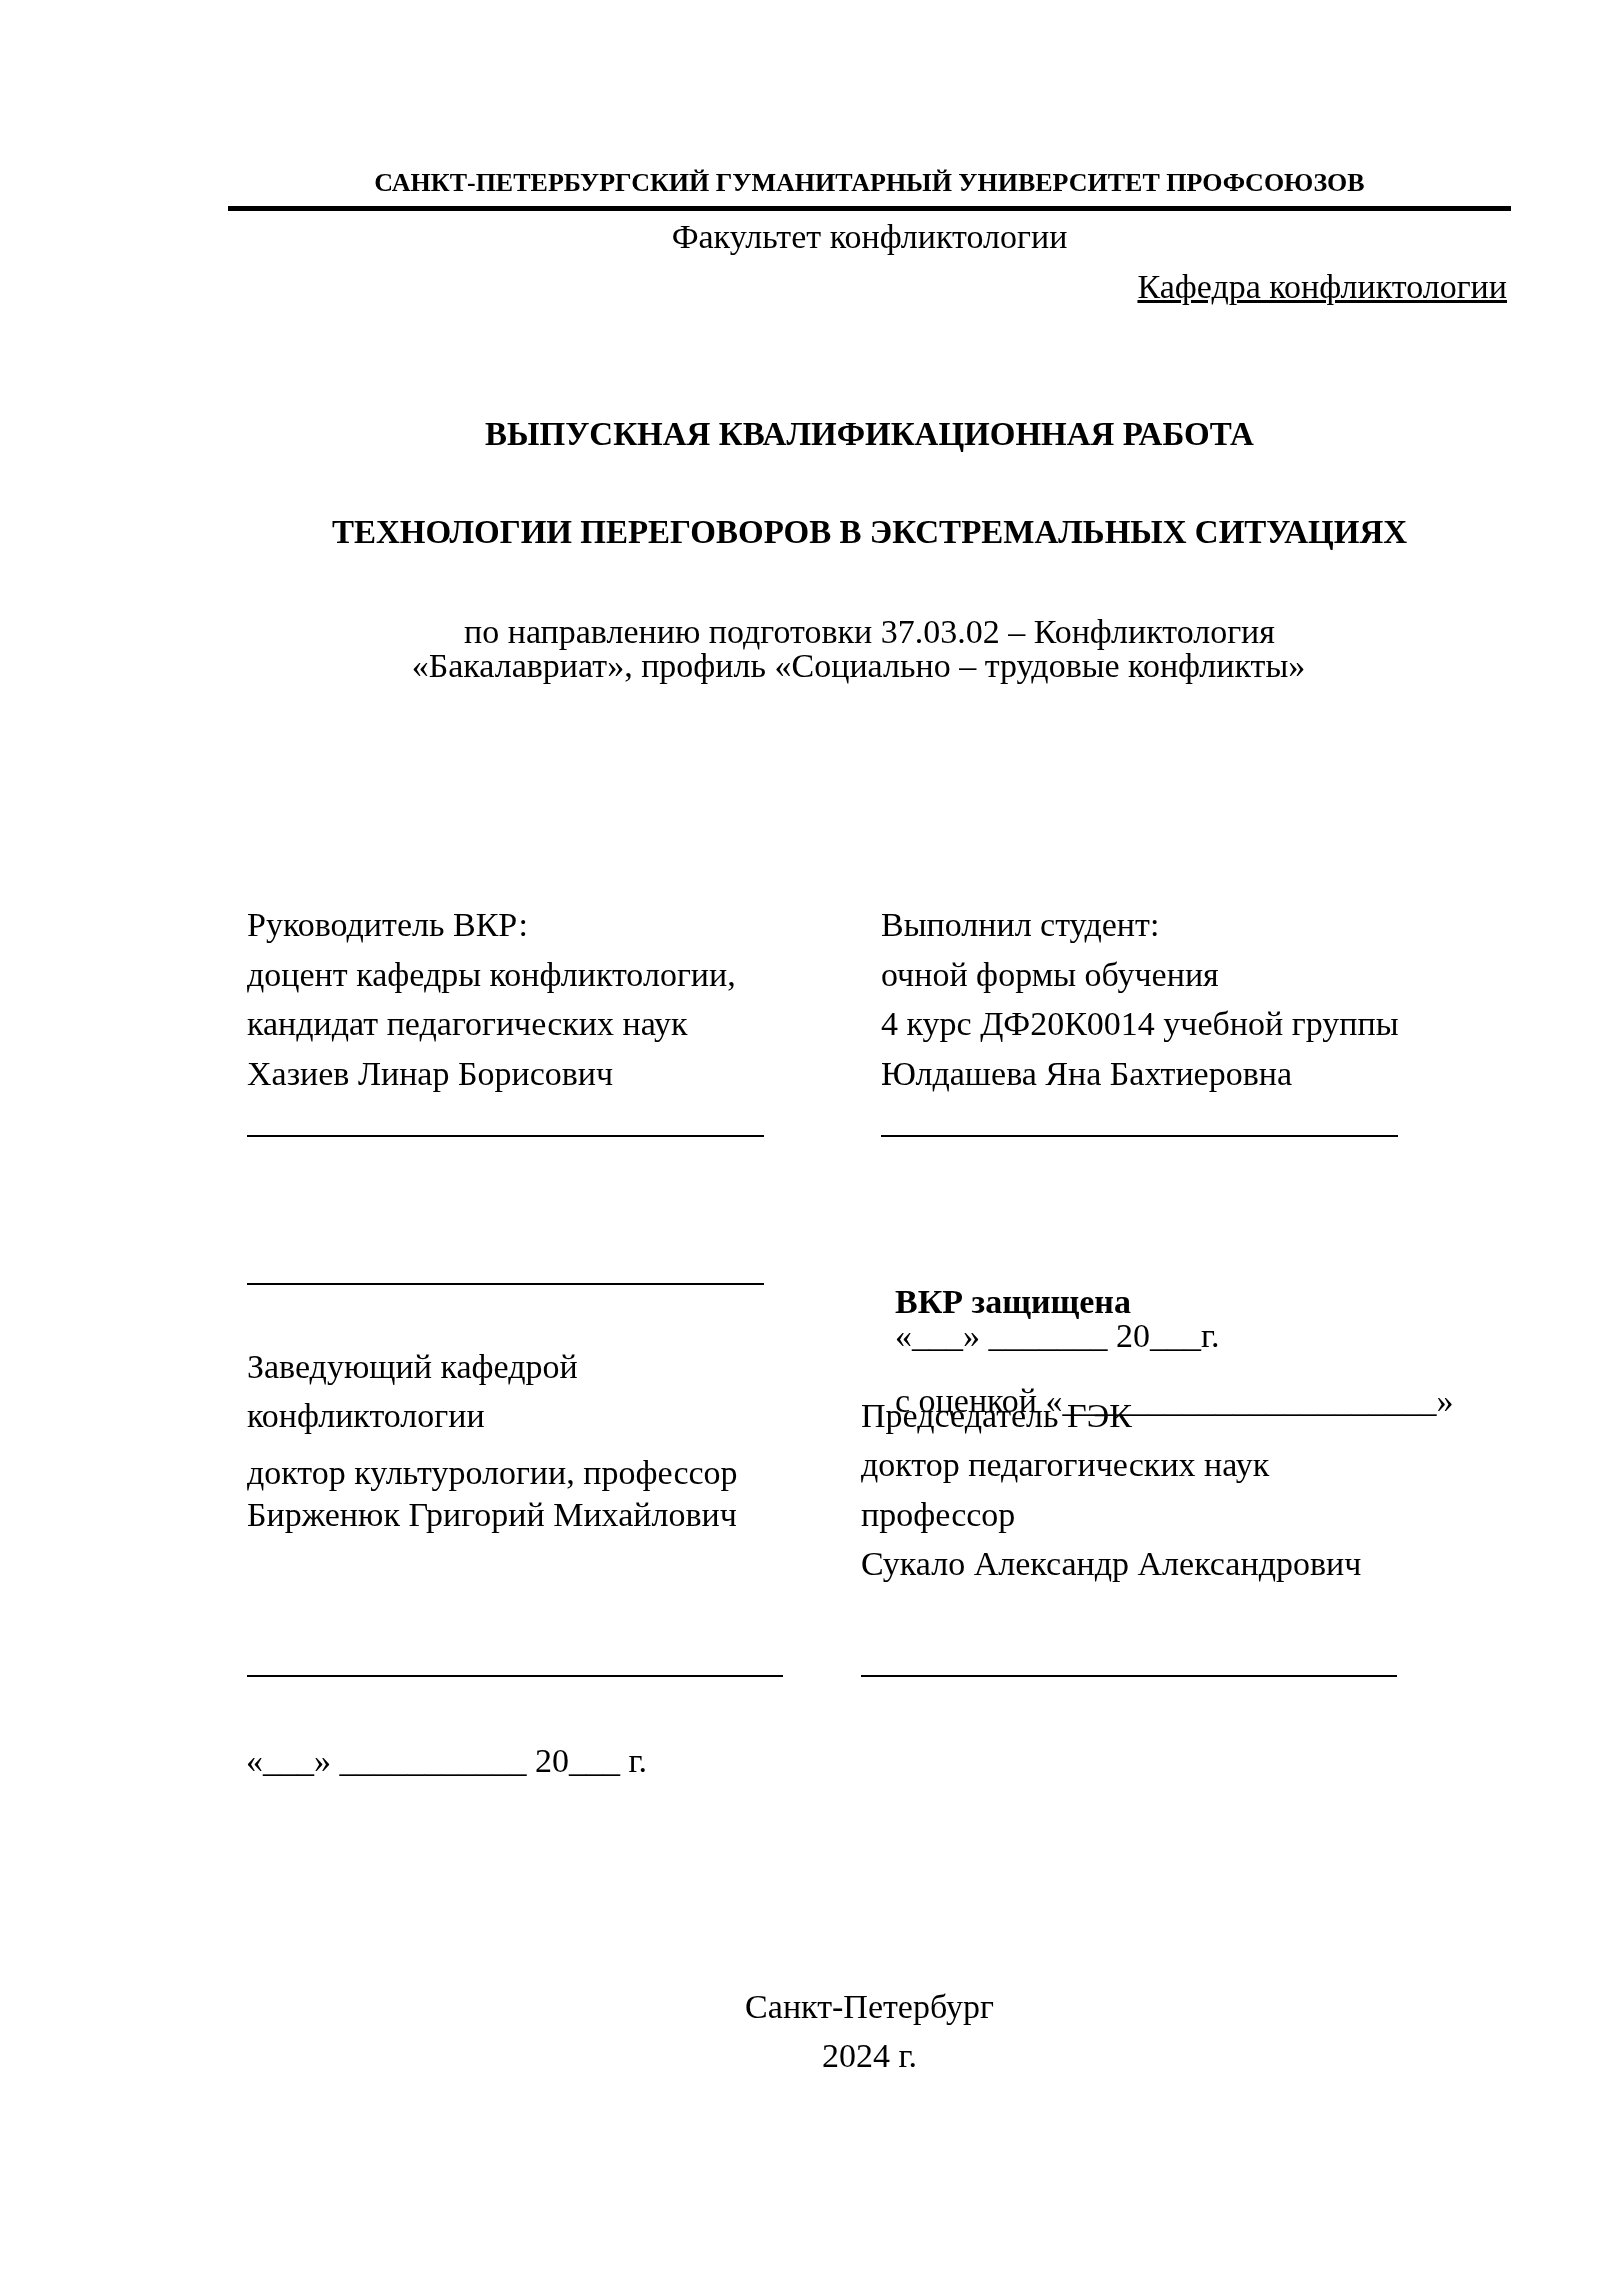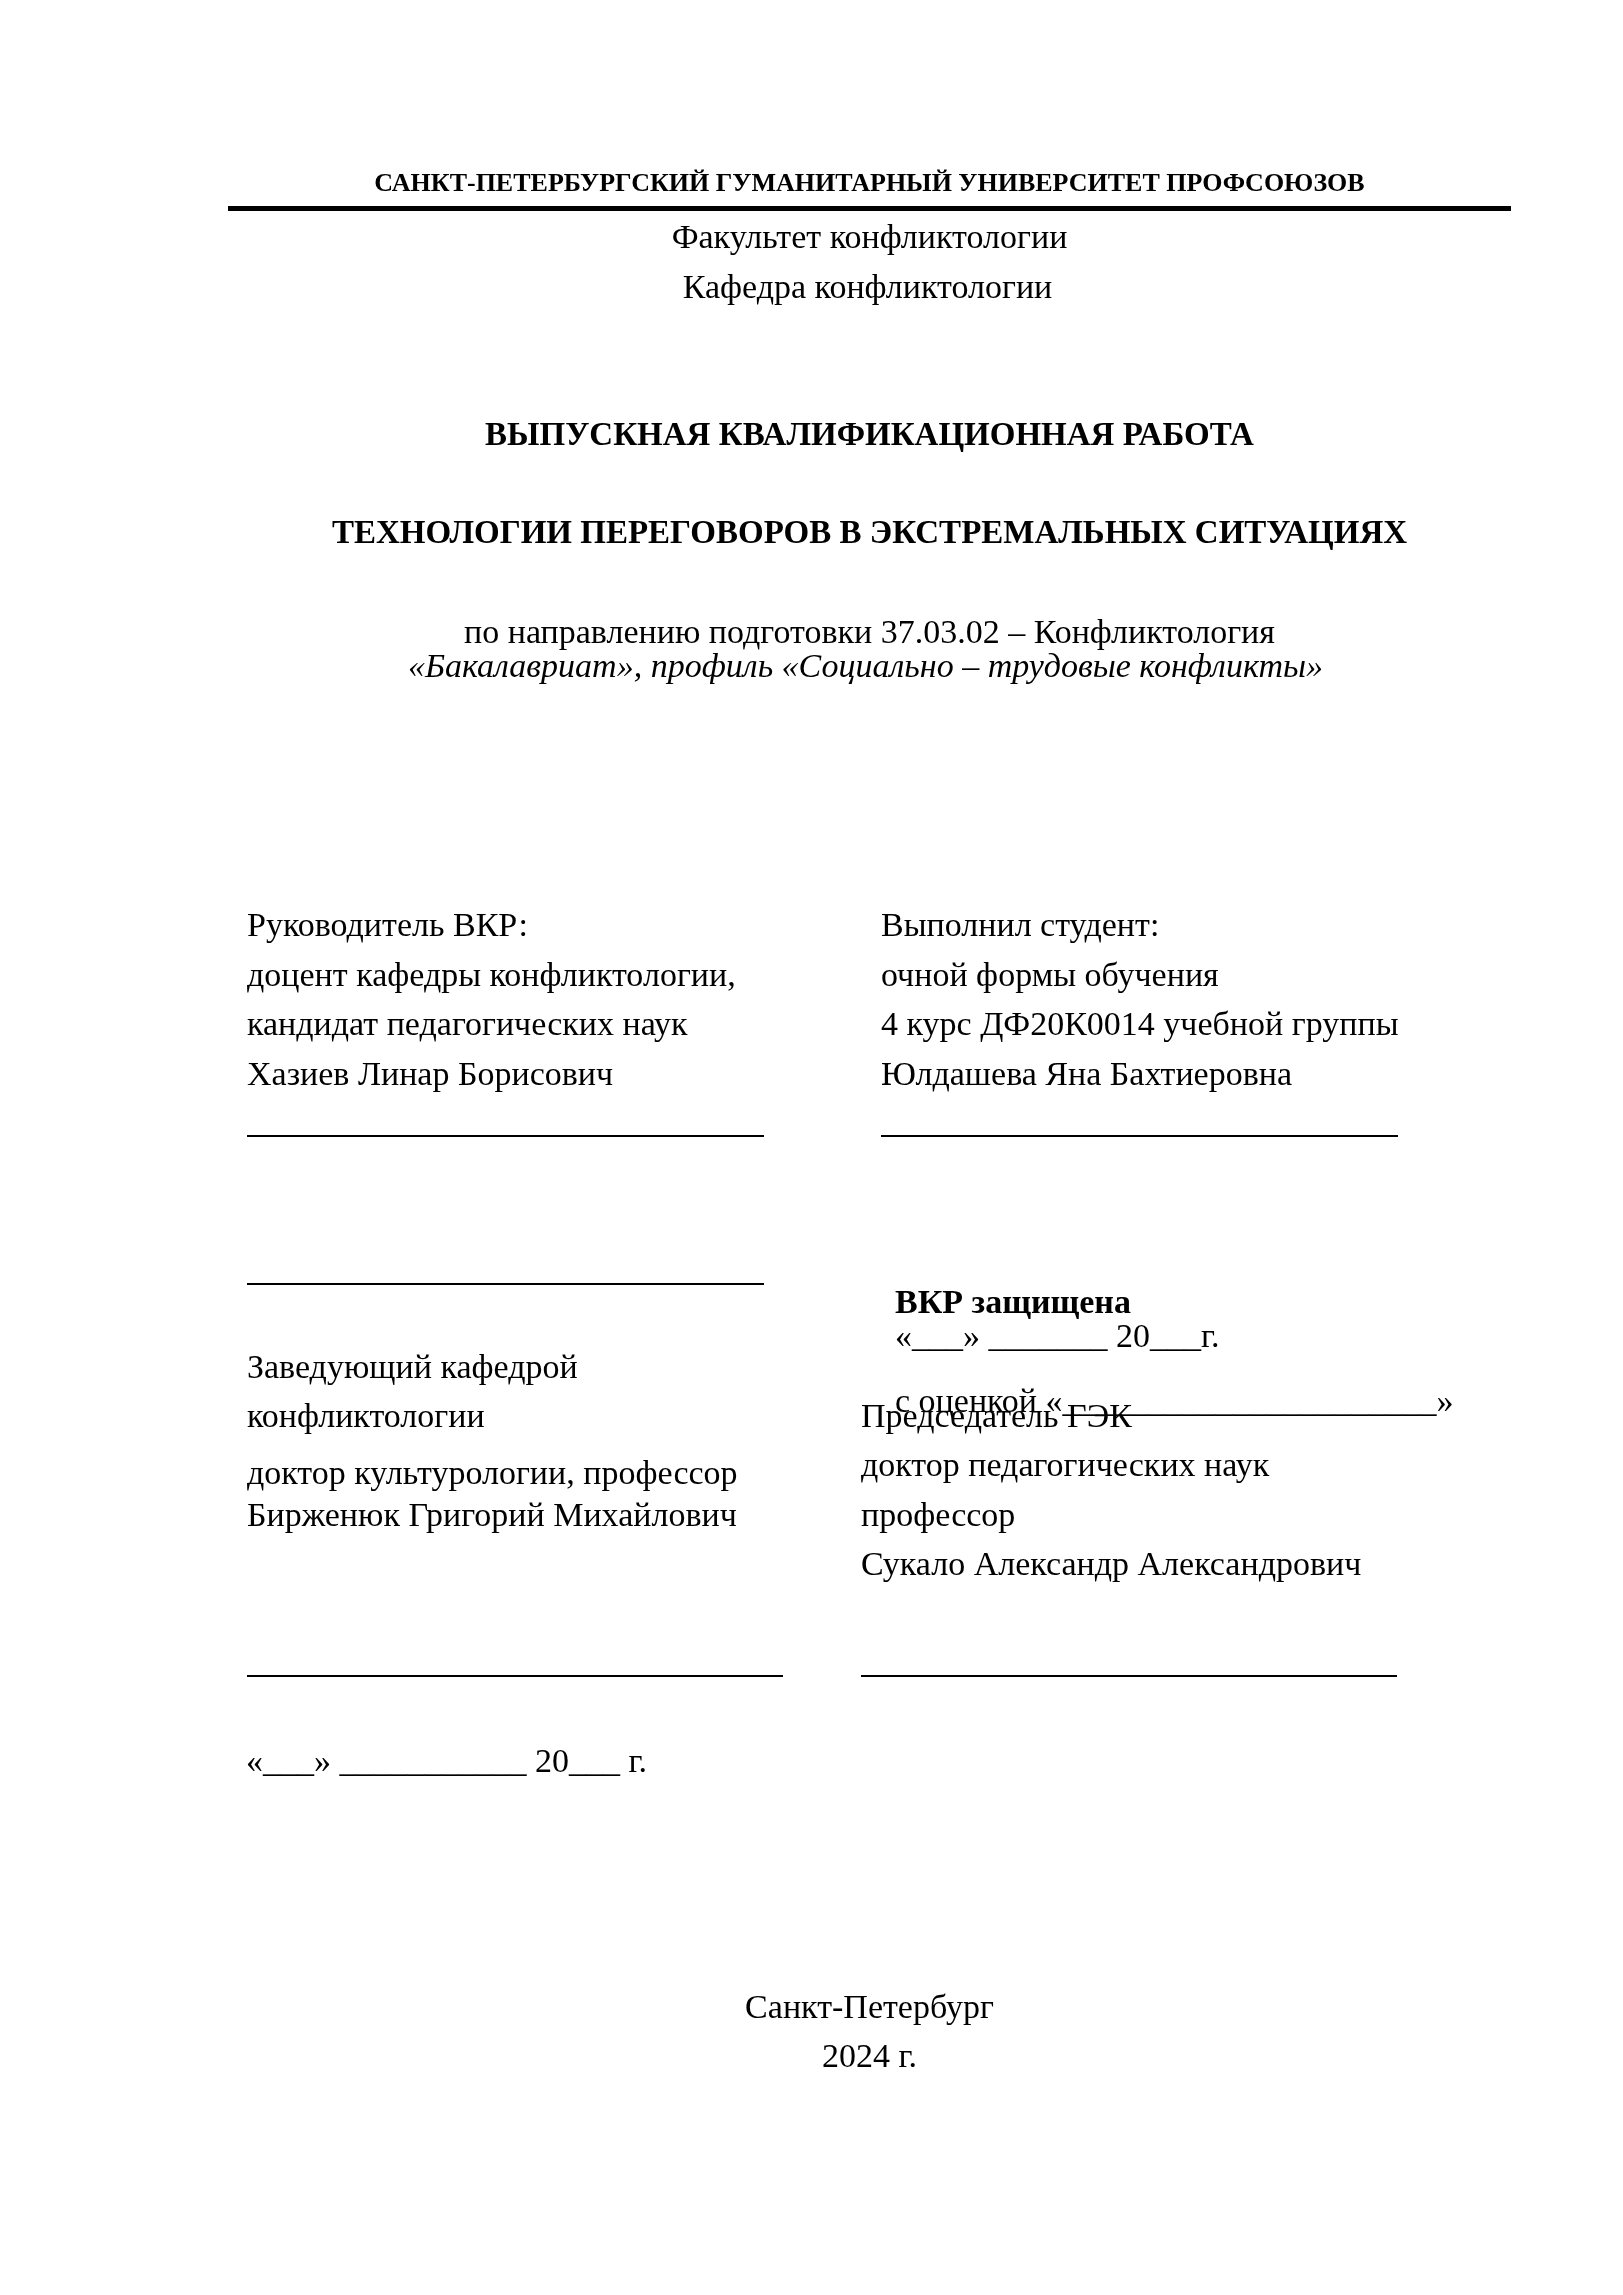--- a/index.html
+++ b/index.html
@@ -11,21 +11,21 @@
     font-size: 34px;
     line-height: 34px;
     height: 34px;
     color: #000000;
     white-space: pre;
   }
   .b { font-weight: bold; }
   .hdr { font-size: 26px; line-height: 31px; height: 31px; }
   .ttl { font-size: 33px; line-height: 33px; height: 33px; }
   .center { text-align: center; }
-  .right { text-align: center; }
+  .right { text-align: right; text-decoration: underline; }
   .rule {
     position: absolute;
     left: 228px; top: 206px;
     width: 1283px; height: 4.7px;
     background: #000000;
   }
   .sigline {
     position: absolute;
     height: 2.4px;
     background: #000000;
@@ -37,21 +37,21 @@
 <div class="page">
 
   <div class="ln b hdr center" style="left:228px; width:1283px; top:167px;">САНКТ-ПЕТЕРБУРГСКИЙ ГУМАНИТАРНЫЙ УНИВЕРСИТЕТ ПРОФСОЮЗОВ</div>
   <div class="rule"></div>
   <div class="ln center" style="left:228px; width:1283px; top:220px;">Факультет конфликтологии</div>
   <div class="ln right" style="left:228px; width:1279px; top:270px;">Кафедра конфликтологии</div>
 
   <div class="ln b ttl center" style="left:228px; width:1283px; top:418px;">ВЫПУСКНАЯ КВАЛИФИКАЦИОННАЯ РАБОТА</div>
   <div class="ln b ttl center" style="left:228px; width:1283px; top:516px;">ТЕХНОЛОГИИ ПЕРЕГОВОРОВ В ЭКСТРЕМАЛЬНЫХ СИТУАЦИЯХ</div>
   <div class="ln center" style="left:228px; width:1283px; top:615px;">по направлению подготовки 37.03.02 – Конфликтология</div>
-  <div class="ln center" style="left:224px; width:1283px; top:649px;font-style:italic;">«Бакалавриат», профиль «Социально – трудовые конфликты»</div>
+  <div class="ln center" style="left:217px; width:1283px; top:649px;">«Бакалавриат», профиль «Социально – трудовые конфликты»</div>
 
   <div class="ln" style="left:247px; top:908px;">Руководитель ВКР:</div>
   <div class="ln" style="left:247px; top:958px;">доцент кафедры конфликтологии,</div>
   <div class="ln" style="left:247px; top:1007px;">кандидат педагогических наук</div>
   <div class="ln" style="left:247px; top:1057px;">Хазиев Линар Борисович</div>
   <div class="sigline" style="left:247px; top:1135px; width:517px;"></div>
 
   <div class="ln" style="left:881px; top:908px;">Выполнил студент:</div>
   <div class="ln" style="left:881px; top:958px;">очной формы обучения</div>
   <div class="ln" style="left:881px; top:1007px;">4 курс ДФ20К0014 учебной группы</div>

